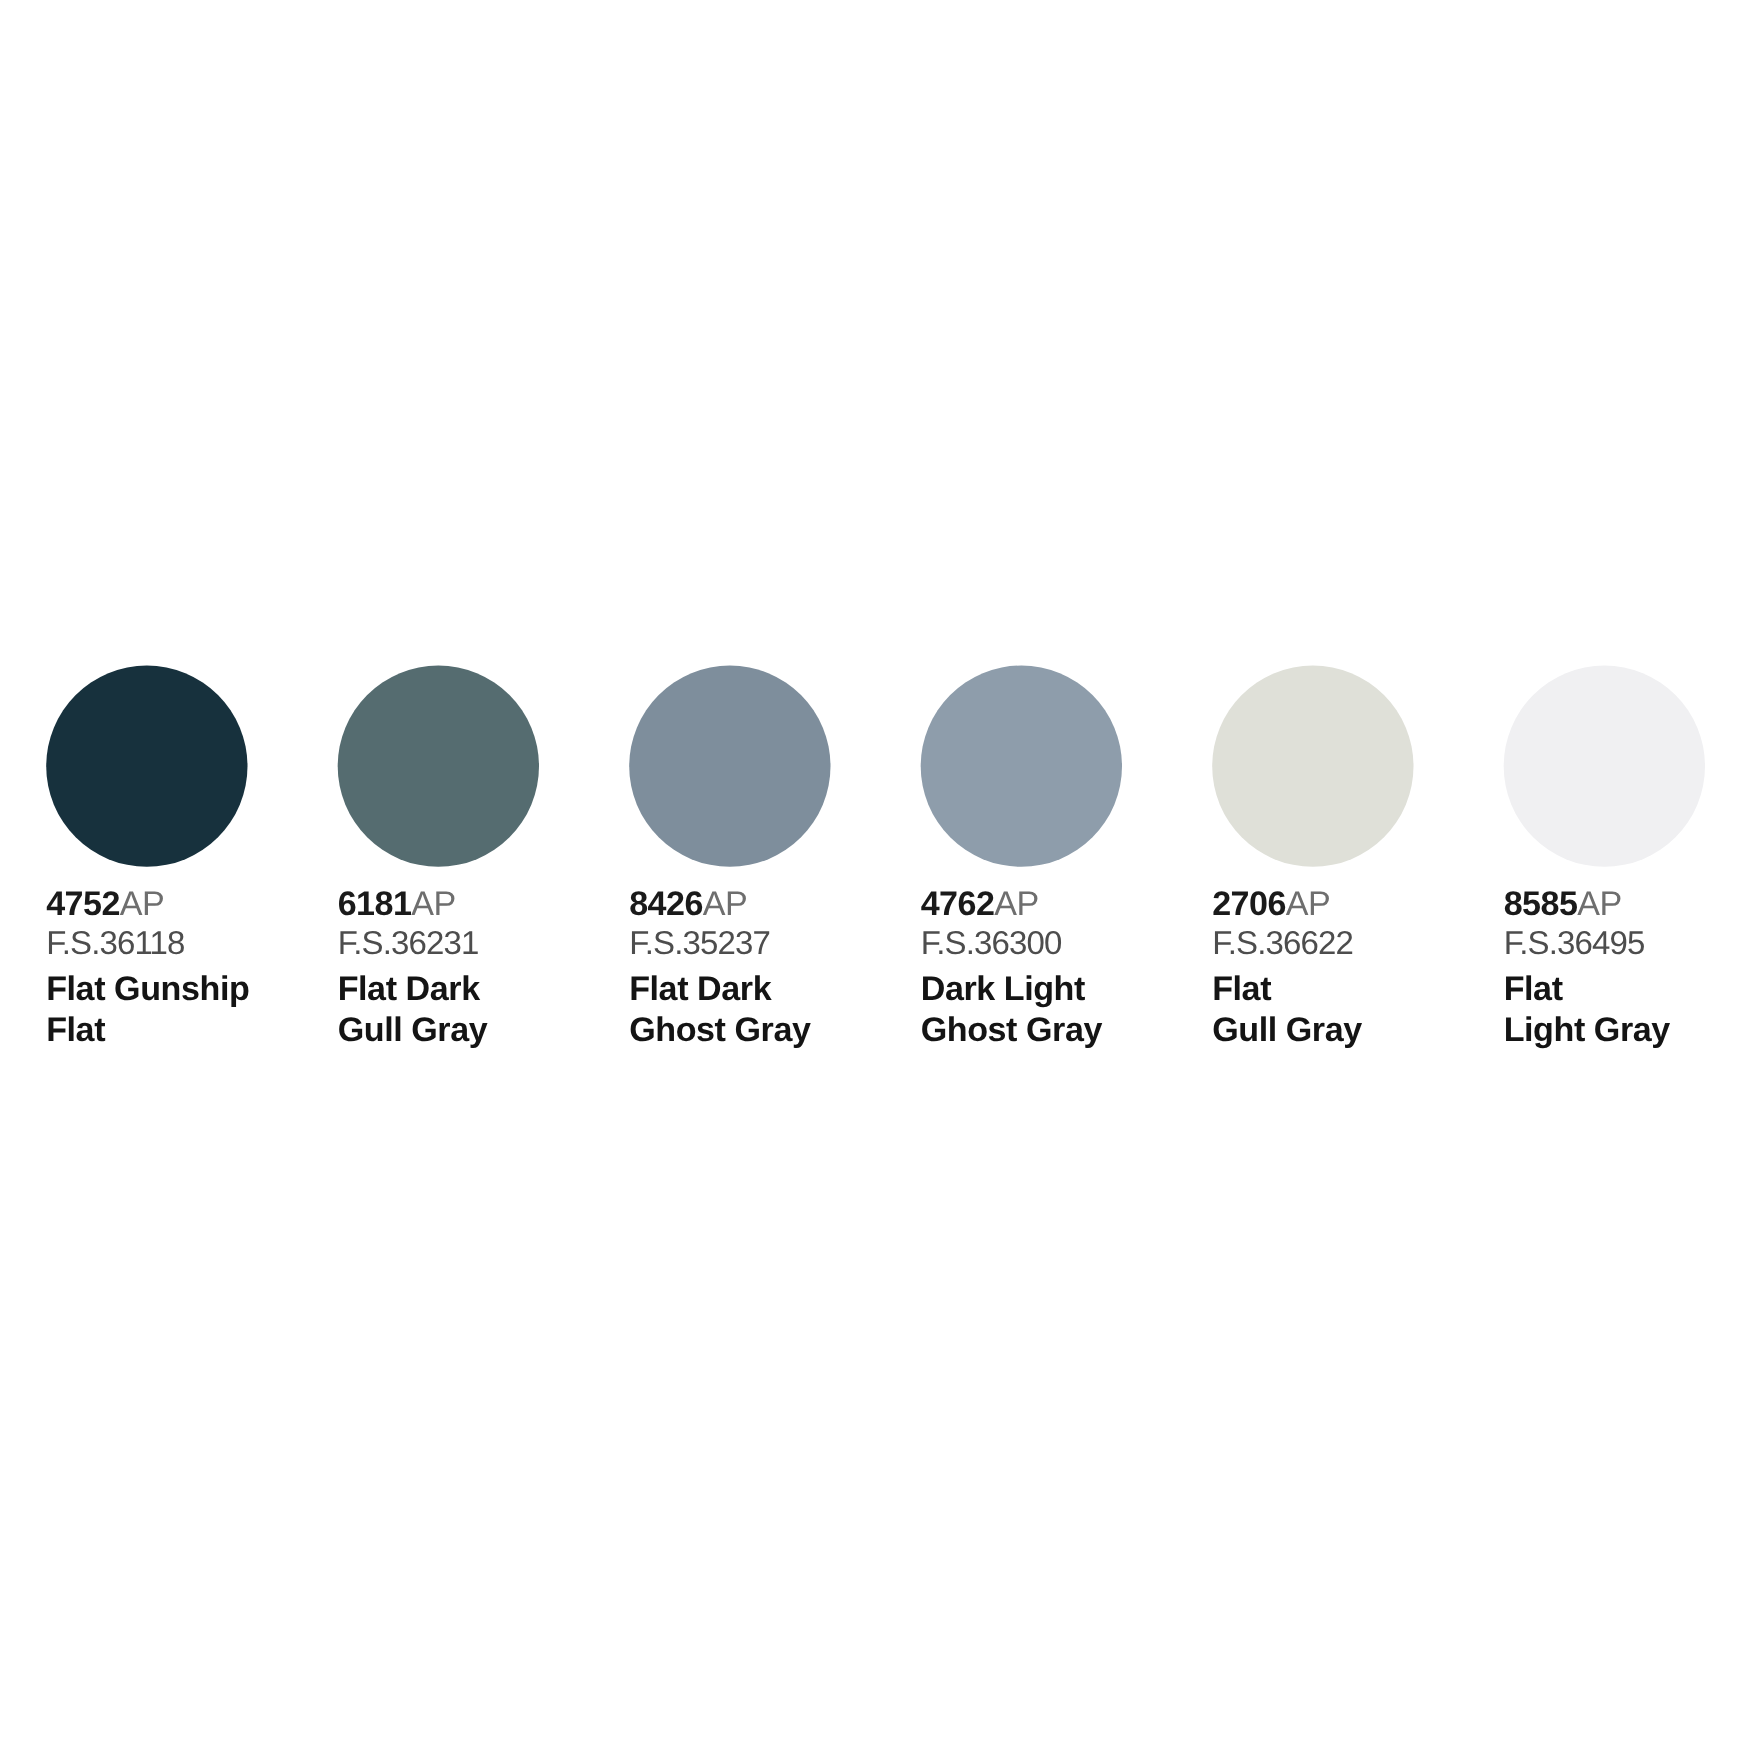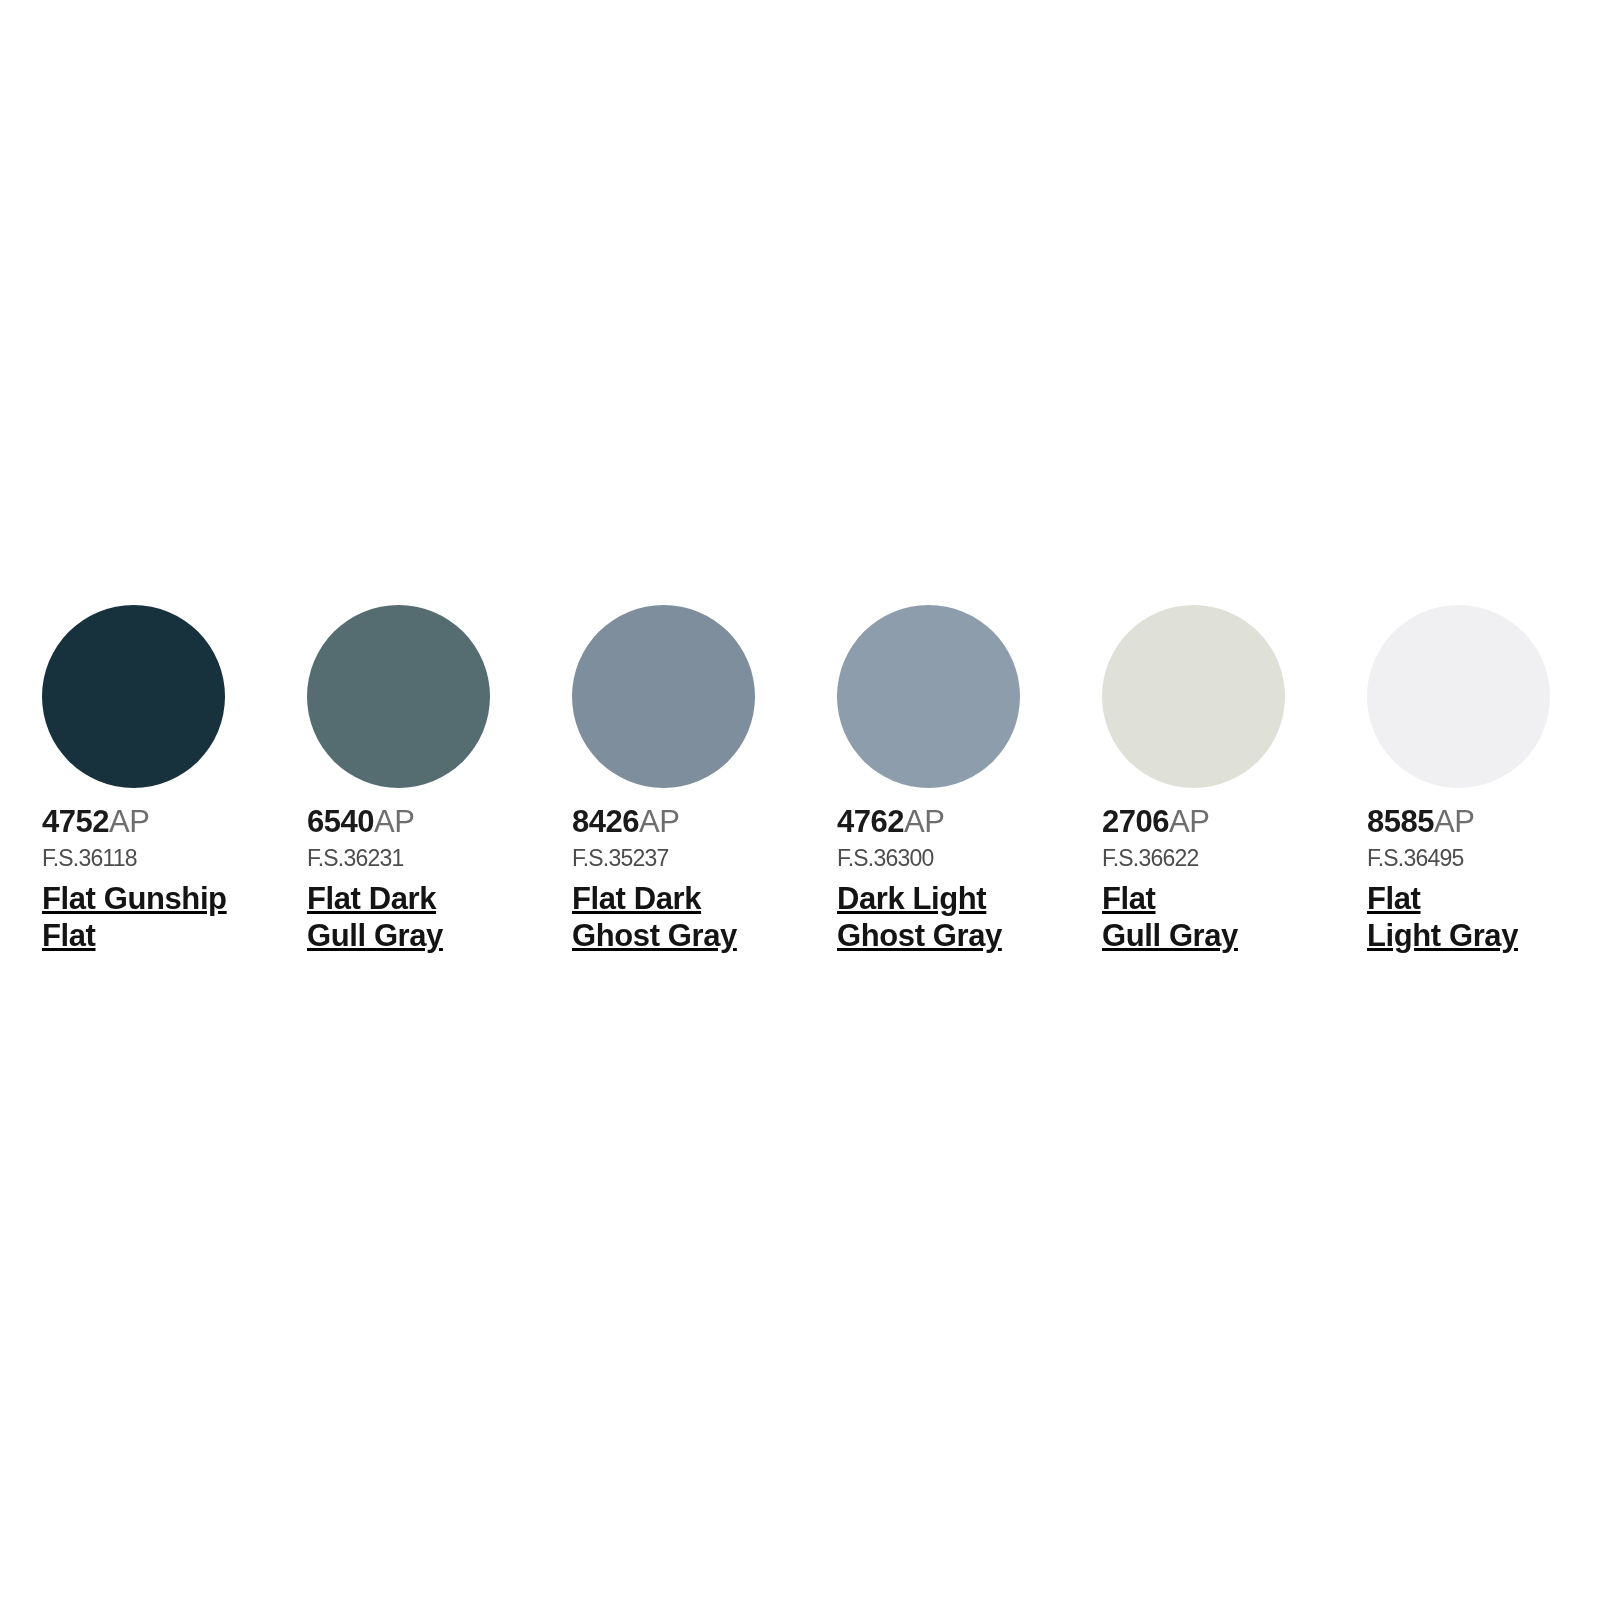--- a/index.html
+++ b/index.html
@@ -59,39 +59,38 @@
   .code-num {
     font-weight: bold;
     color: #1a1a1a;
   }
   .code-suffix {
     font-weight: normal;
     color: #6e6e6e;
   }
 
   .fs-line {
-    font-size: 23px;
+    font-size: 30px;
     line-height: 36px;
     font-weight: normal;
     color: #4d4d4d;
     letter-spacing: -0.8px;
     white-space: nowrap;
   }
 
   .name-line {
     font-size: 31px;
     line-height: 37px;
     font-weight: bold;
     color: #141414;
     letter-spacing: -0.4px;
     white-space: nowrap;
   }
   .name-block {
     margin-top: 4px;
-    text-decoration: underline;
   }
 </style>
 </head>
 <body style="background: rgb(255, 255, 255);">
 
 <div id="swatch-sheet">
 
   <div id="swatch-row">
 
     <div class="swatch-col">
@@ -102,21 +101,21 @@
         <div class="name-block">
           <div class="name-line">Flat Gunship</div>
           <div class="name-line">Flat</div>
         </div>
       </div>
     </div>
 
     <div class="swatch-col">
       <div class="swatch-dot" style="background: rgb(85, 108, 112);"></div>
       <div class="swatch-info">
-        <div class="code-line"><span class="code-num">6540</span><span class="code-suffix">AP</span></div>
+        <div class="code-line"><span class="code-num">6181</span><span class="code-suffix">AP</span></div>
         <div class="fs-line">F.S.36231</div>
         <div class="name-block">
           <div class="name-line">Flat Dark</div>
           <div class="name-line">Gull Gray</div>
         </div>
       </div>
     </div>
 
     <div class="swatch-col">
       <div class="swatch-dot" style="background: rgb(126, 142, 156);"></div>

